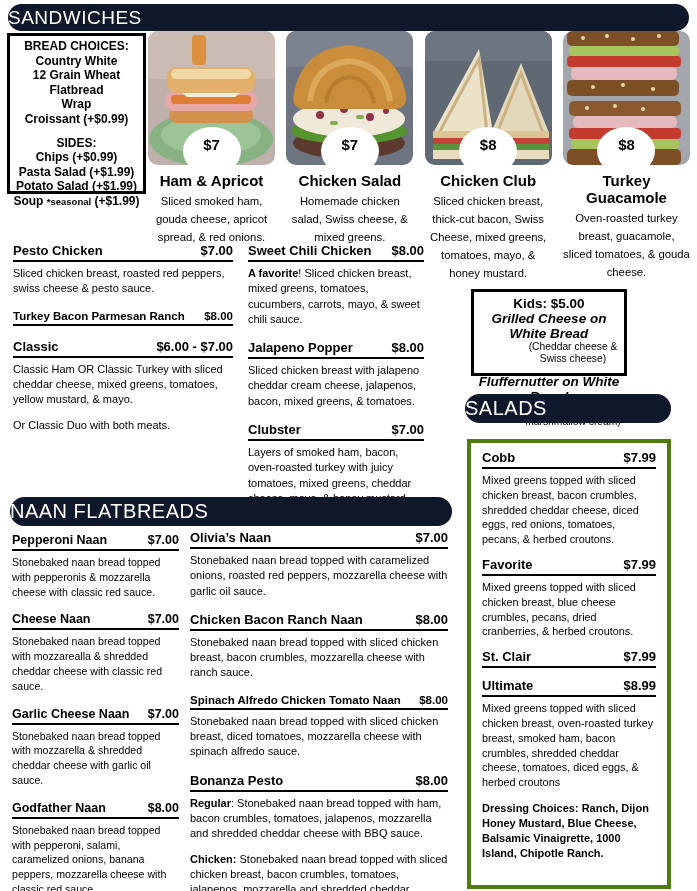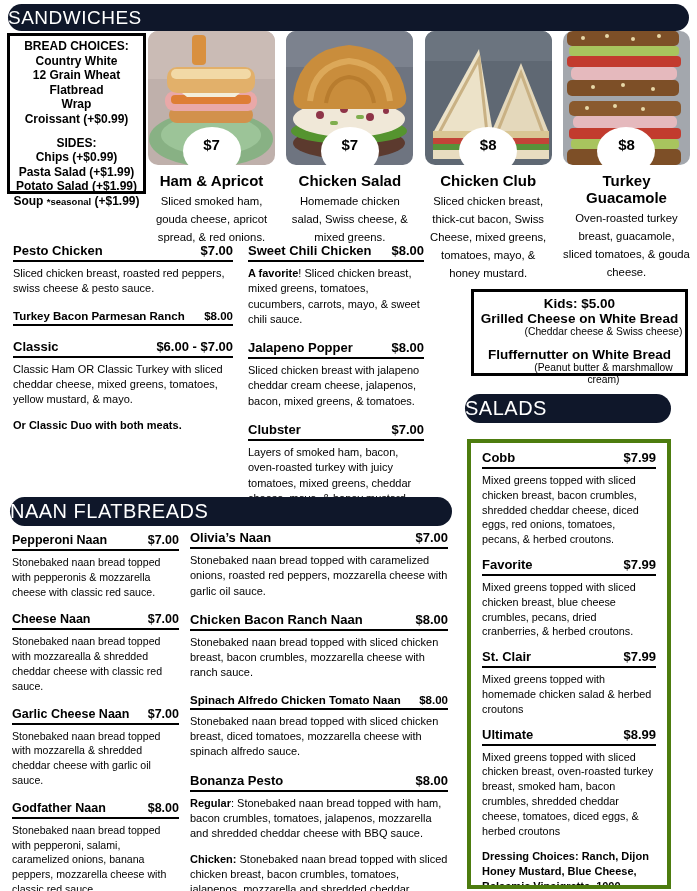--- a/index.html
+++ b/index.html
@@ -33,28 +33,28 @@
   #naan-col1{left:12px;top:533px;width:167px;}
   #naan-col2{left:190px;top:530px;width:258px;}
 
   .mi{margin-bottom:13px;}
   .mi-head{display:flex;justify-content:space-between;align-items:flex-end;font-weight:bold;
         font-size:13px;border-bottom:2px solid #000;padding-bottom:2px;}
   .mi-head.tight{font-size:11.5px;}
   #naan-col1 .mi-head{font-size:12.5px;}
   .mi-desc{margin-top:4px;font-size:11px;line-height:15.3px;}
   #naan-col1 .mi-desc{font-size:10.6px;line-height:14.8px;}
-  .mi-note{margin-top:11px;font-size:11px;line-height:15.3px;font-weight:bold;}
+  .mi-note{margin-top:11px;font-size:11px;line-height:15.3px;}
   .mi-desc + .mi-desc{margin-top:10px;}
   .b{font-weight:bold;}
 
-  .kids-box{position:absolute;left:471px;top:289px;width:217px;height:87px;border:3px solid #000;
+  .kids-box{position:absolute;left:471px;top:289px;width:156px;height:87px;border:3px solid #000;
         box-sizing:border-box;text-align:center;padding-top:4px;}
   .kids-title{font-weight:bold;font-size:13.5px;line-height:15px;}
-  .kids-name{font-weight:bold;font-size:13.5px;line-height:15px;}
+  .kids-name{font-weight:bold;font-size:13.5px;line-height:15px;font-style:italic;}
   .kids-sub{font-size:10.3px;line-height:12px;padding-left:48px;}
   .kids-gap{height:9px;}
 
   .salads-box{position:absolute;left:467px;top:430px;width:204px;height:450px;border:4px solid #4d7c0f;
         box-sizing:border-box;padding:7px 11px 0;overflow:hidden;margin-top:9px;}
   .salads-box .mi{margin-bottom:10px;}
   .salads-box .mi-desc{font-size:10.8px;line-height:14.8px;}
   .dressing{margin-top:11px;font-weight:bold;font-size:11px;line-height:15px;}
 </style>
 </head>
@@ -249,21 +249,20 @@
         <span>Favorite</span>
         <span>$7.99</span>
       </div>
       <div class="mi-desc">Mixed greens topped with sliced chicken breast, blue cheese crumbles, pecans, dried cranberries, &amp; herbed croutons.</div>
     </div>
     <div class="mi">
       <div class="mi-head">
         <span>St. Clair</span>
         <span>$7.99</span>
       </div>
-      <div class="mi-desc">Mixed greens topped with homemade chicken salad &amp; herbed croutons</div>
     </div>
     <div class="mi">
       <div class="mi-head">
         <span>Ultimate</span>
         <span>$8.99</span>
       </div>
       <div class="mi-desc">Mixed greens topped with sliced chicken breast, oven-roasted turkey breast, smoked ham, bacon crumbles, shredded cheddar cheese, tomatoes, diced eggs, &amp; herbed croutons</div>
     </div>
     <div class="dressing">Dressing Choices: Ranch, Dijon Honey Mustard, Blue Cheese, Balsamic Vinaigrette, 1000 Island, Chipotle Ranch.</div>
   </div>

